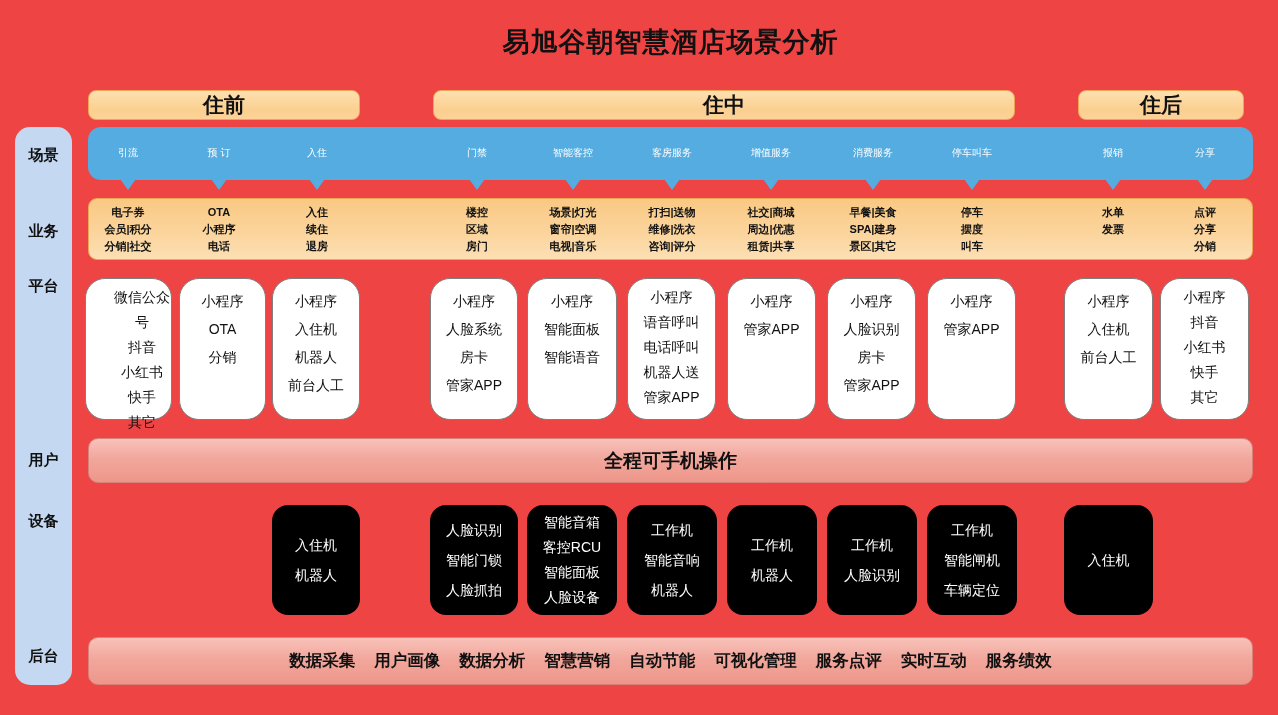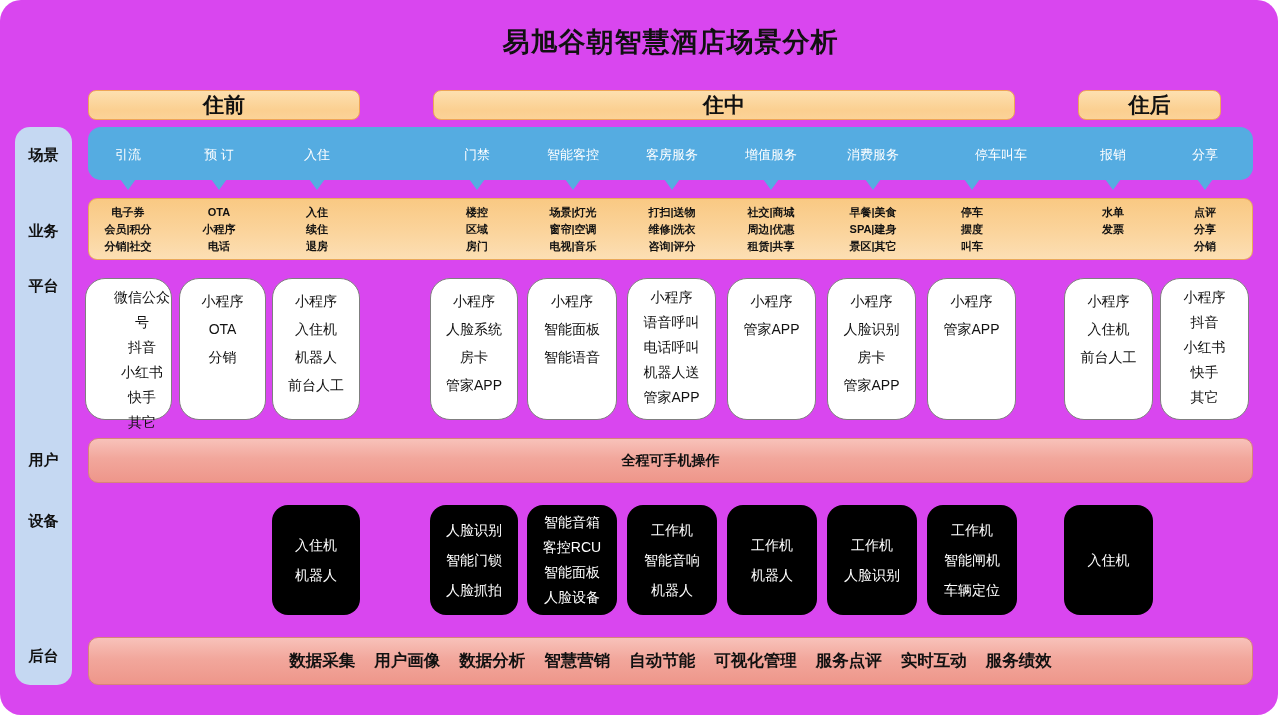--- a/index.html
+++ b/index.html
@@ -4,23 +4,22 @@
 <style>
   html,body{margin:0;padding:0;}
   body{
     font-family:"Liberation Sans","DejaVu Sans",sans-serif;
     background:#ffffff;
     color:#1a1a1a;
   }
   #canvas{
     position:relative;
     width:1278px;height:715px;
-    background:#d946ef;
+    background:#ef4444;
     overflow:hidden;
-    border-radius:21px;
   }
   .abs{position:absolute;box-sizing:border-box;}
   
   .title{
     left:88px;top:24px;width:1165px;
     text-align:center;
     font-size:27px;font-weight:bold;color:#111;
     letter-spacing:1px;
   }
   
@@ -45,21 +44,21 @@
   }
   
   .scene-bar{
     left:88px;top:127px;width:1165px;height:53px;
     background:#55ace1;
     border-radius:13px;
   }
   .scene-label{
     top:146px;width:110px;
     text-align:center;
-    font-size:13px;color:#ffffff;font-weight:500;
+    font-size:10px;color:#ffffff;font-weight:500;
   }
   .tail{
     top:179px;width:0;height:0;
     border-left:8px solid transparent;
     border-right:8px solid transparent;
     border-top:11px solid #55ace1;
   }
   
   .biz-bar{
     left:88px;top:198px;width:1165px;height:62px;
@@ -87,21 +86,21 @@
   .pbox.tight{line-height:25px;padding-top:6px;}
   
   .pink-bar{
     left:88px;width:1165px;
     background:linear-gradient(180deg,#f8c2ba 0%,#f2a79c 45%,#ee968a 100%);
     border:1px solid #d8837a;
     border-radius:10px;
     display:flex;align-items:center;justify-content:center;
     color:#111;
   }
-  .user-bar{top:438px;height:45px;font-size:14px;font-weight:600;}
+  .user-bar{top:438px;height:45px;font-size:19px;font-weight:600;}
   
   .dbox{
     top:505px;height:110px;
     background:#000000;
     border-radius:16px;
     color:#ffffff;
     display:flex;align-items:center;justify-content:center;
     text-align:center;
     font-size:14px;line-height:30px;
     white-space:pre-line;
@@ -121,32 +120,32 @@
   <div class="abs sidebar"></div>
   <div class="abs side-label" style="top:146px;">场景</div>
   <div class="abs side-label" style="top:222px;">业务</div>
   <div class="abs side-label" style="top:277px;">平台</div>
   <div class="abs side-label" style="top:451px;">用户</div>
   <div class="abs side-label" style="top:512px;">设备</div>
   <div class="abs side-label" style="top:647px;">后台</div>
 
   <div class="abs phase-bar" style="left:88px;width:272px;">住前</div>
   <div class="abs phase-bar" style="left:433px;width:582px;">住中</div>
-  <div class="abs phase-bar" style="left:1078px;width:143px;">住后</div>
+  <div class="abs phase-bar" style="left:1078px;width:166px;">住后</div>
 
   <div class="abs scene-bar"></div>
   <div class="abs scene-label" style="left:73px;">引流</div>
   <div class="abs scene-label" style="left:164px;">预 订</div>
   <div class="abs scene-label" style="left:262px;">入住</div>
   <div class="abs scene-label" style="left:422px;">门禁</div>
   <div class="abs scene-label" style="left:518px;">智能客控</div>
   <div class="abs scene-label" style="left:617px;">客房服务</div>
   <div class="abs scene-label" style="left:716px;">增值服务</div>
   <div class="abs scene-label" style="left:818px;text-align:center;">消费服务</div>
-  <div class="abs scene-label" style="left:917px;text-align:right;">停车叫车</div>
+  <div class="abs scene-label" style="left:917px;">停车叫车</div>
   <div class="abs scene-label" style="left:1058px;">报销</div>
   <div class="abs scene-label" style="left:1150px;">分享</div>
 
   <div class="abs tail" style="left:120px;"></div>
   <div class="abs tail" style="left:211px;"></div>
   <div class="abs tail" style="left:309px;"></div>
   <div class="abs tail" style="left:469px;"></div>
   <div class="abs tail" style="left:565px;"></div>
   <div class="abs tail" style="left:664px;"></div>
   <div class="abs tail" style="left:763px;"></div>

